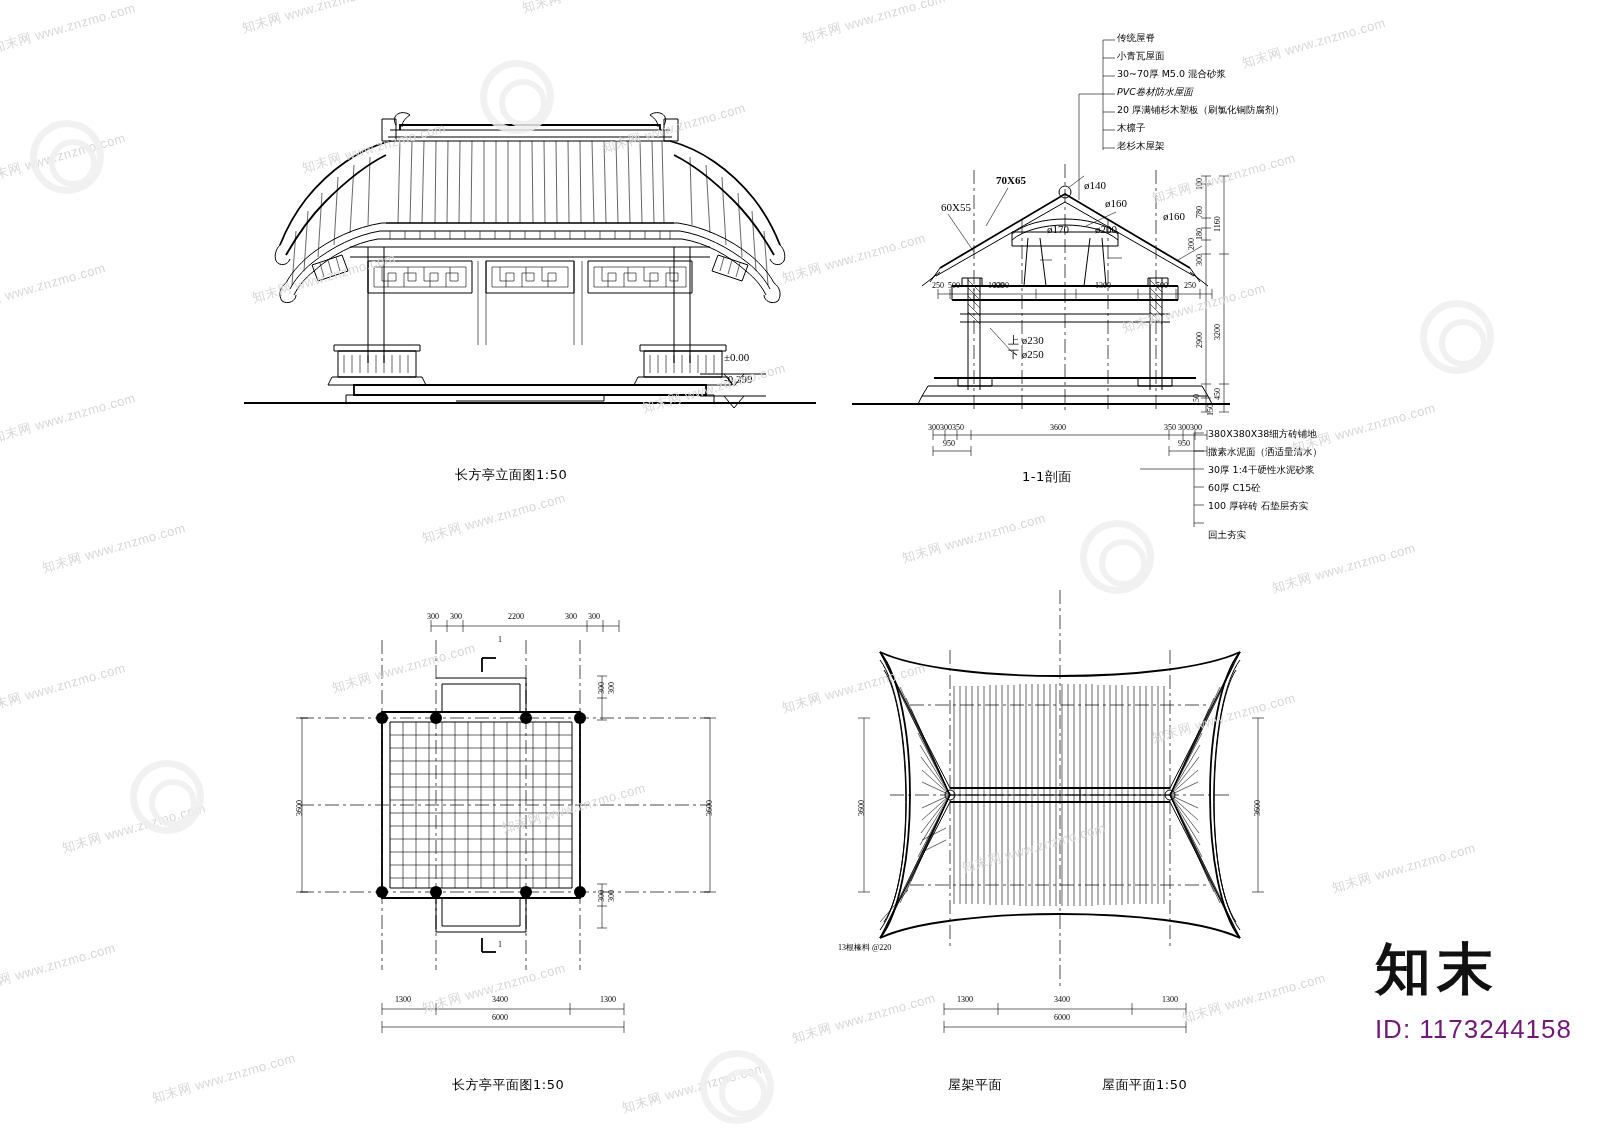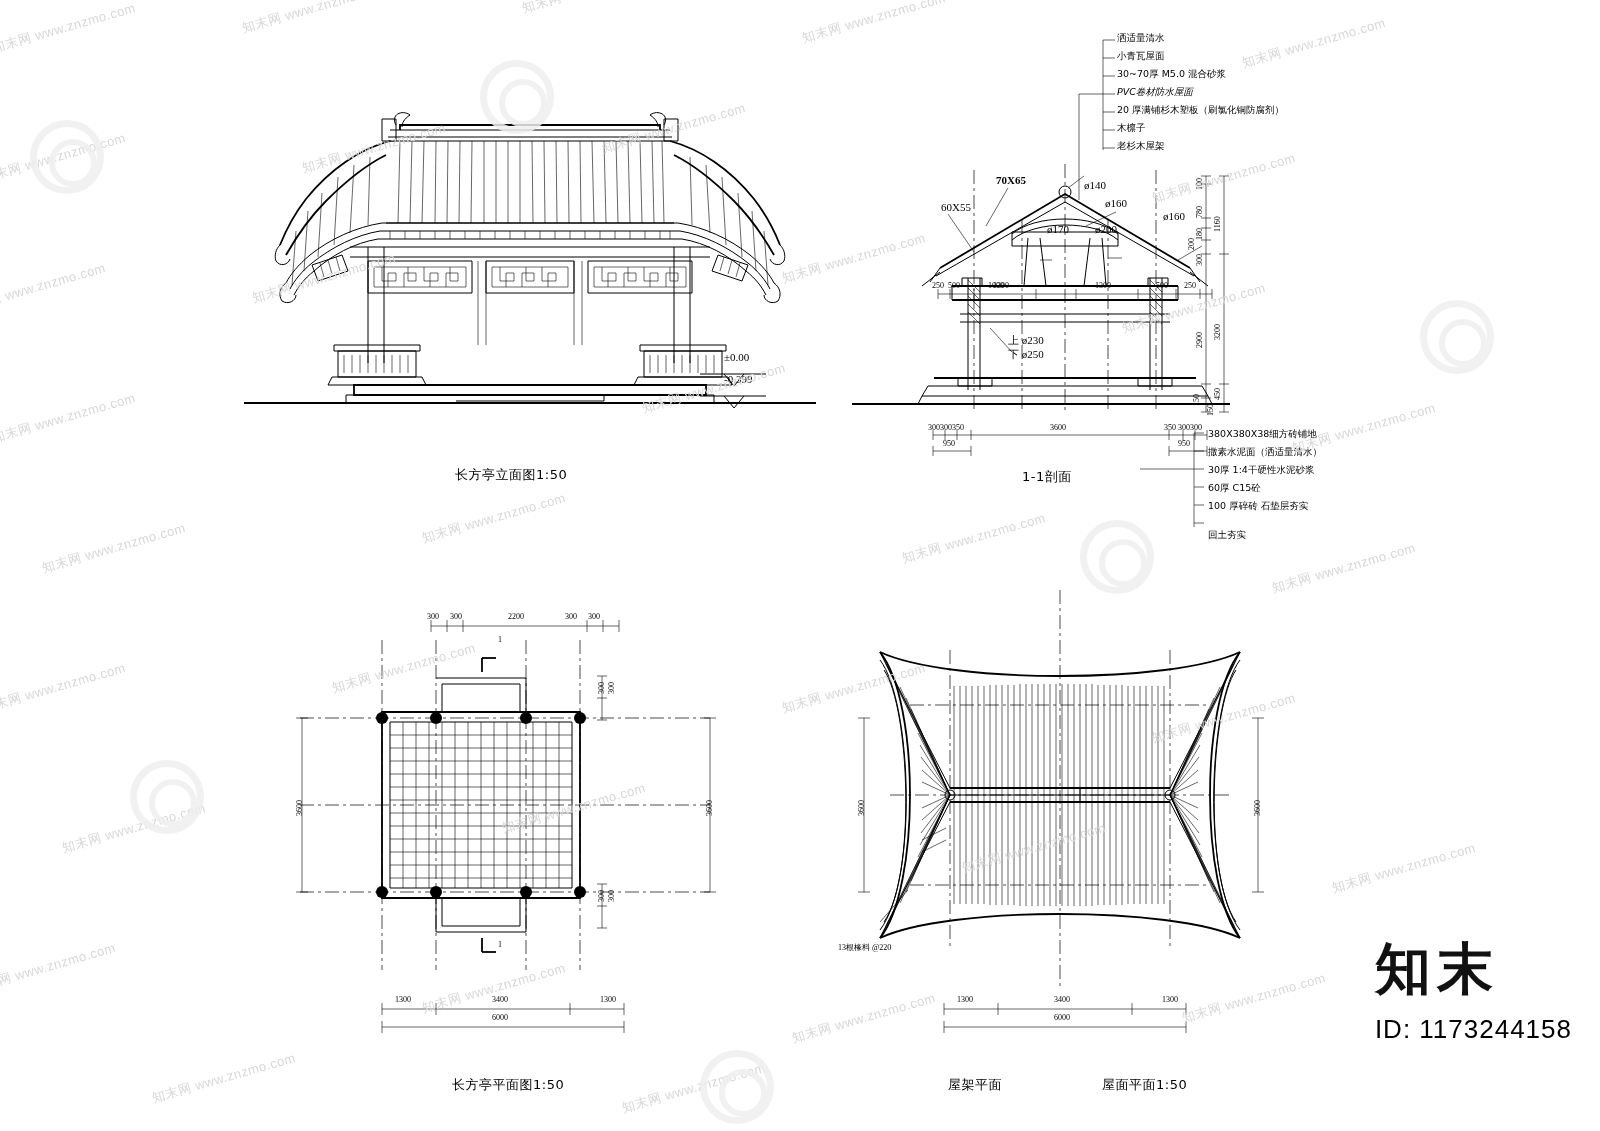--- a/index.html
+++ b/index.html
@@ -58,21 +58,21 @@
   svg .hatch { stroke:#000; stroke-width:.6; fill:none; }
 
   
   .brand { position:absolute; right:28px; bottom:86px; z-index:6; }
   .brand-mark {
     font-family:"DejaVu Sans", sans-serif;
     font-size:56px; font-weight:bold; color:#111; letter-spacing:6px;
   }
   .brand-id {
     font-family:"Liberation Sans", sans-serif;
-    font-size:26px; color:#000000; letter-spacing:1px;
+    font-size:26px; color:#701a75; letter-spacing:1px;
     text-align:right; margin-top:6px;
   }
 </style>
 </head>
 <body>
 
 <div class="sheet">
 
   <div class="wm-layer">
     <div class="wm" style="left:-10px;  top:40px;">知末网 www.znzmo.com</div>
@@ -328,21 +328,21 @@
     <path class="ln-thin" d="M28 22 L40 22"></path>
     <path class="ln-thin" d="M28 40 L40 40"></path>
     <path class="ln-thin" d="M28 58 L40 58"></path>
     <path class="ln-thin" d="M28 76 L40 76"></path>
     <path class="ln-thin" d="M28 94 L40 94"></path>
     <path class="ln-thin" d="M28 112 L40 112"></path>
     <path class="ln-thin" d="M28 130 L40 130"></path>
     <path class="ln-thin" d="M28 76 L4 76 L4 150"></path>
     <path class="ln-thin" d="M4 150 L4 182"></path>
   </svg>
-  <div class="t cn lead" style="left:1117px; top:33px;">洒适量清水</div>
+  <div class="t cn lead" style="left:1117px; top:33px;">传统屋脊</div>
   <div class="t cn lead" style="left:1117px; top:51px;">小青瓦屋面</div>
   <div class="t cn lead" style="left:1117px; top:69px;">30~70厚 M5.0 混合砂浆</div>
   <div class="t cn lead" style="left:1117px; top:87px;font-style:italic;">PVC卷材防水屋面</div>
   <div class="t cn lead" style="left:1117px; top:105px;">20 厚满铺杉木塑板（刷氯化铜防腐剂）</div>
   <div class="t cn lead" style="left:1117px; top:123px;">木檩子</div>
   <div class="t cn lead" style="left:1117px; top:141px;">老杉木屋架</div>
 
   <svg style="left:900px; top:160px; width:330px; height:280px;" viewBox="0 0 330 280">
 
     <circle class="ln" cx="165" cy="32" r="6"></circle>

